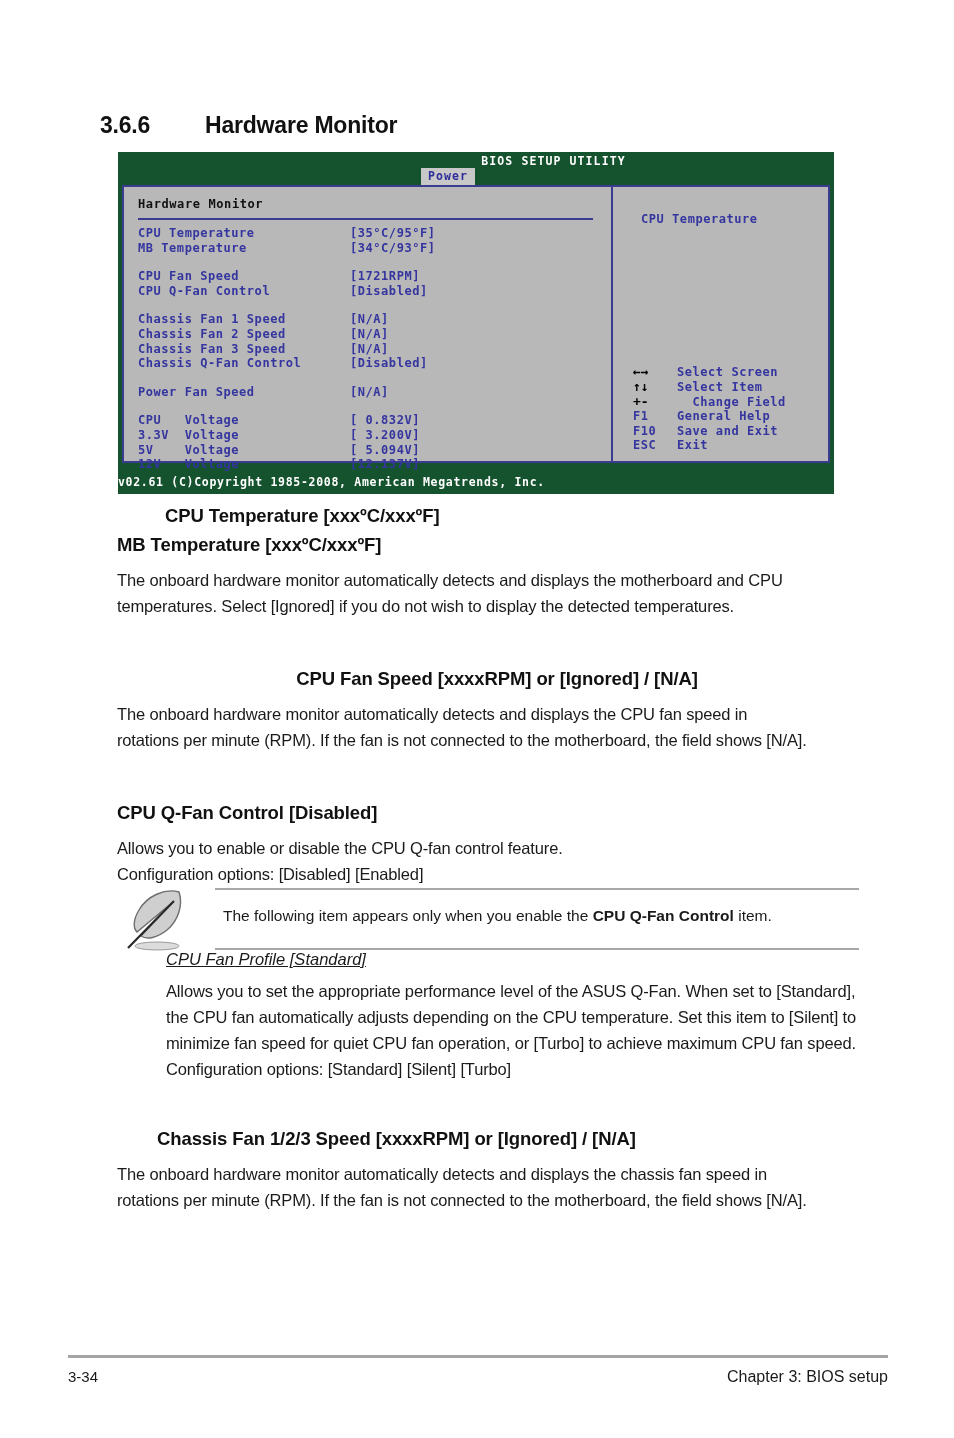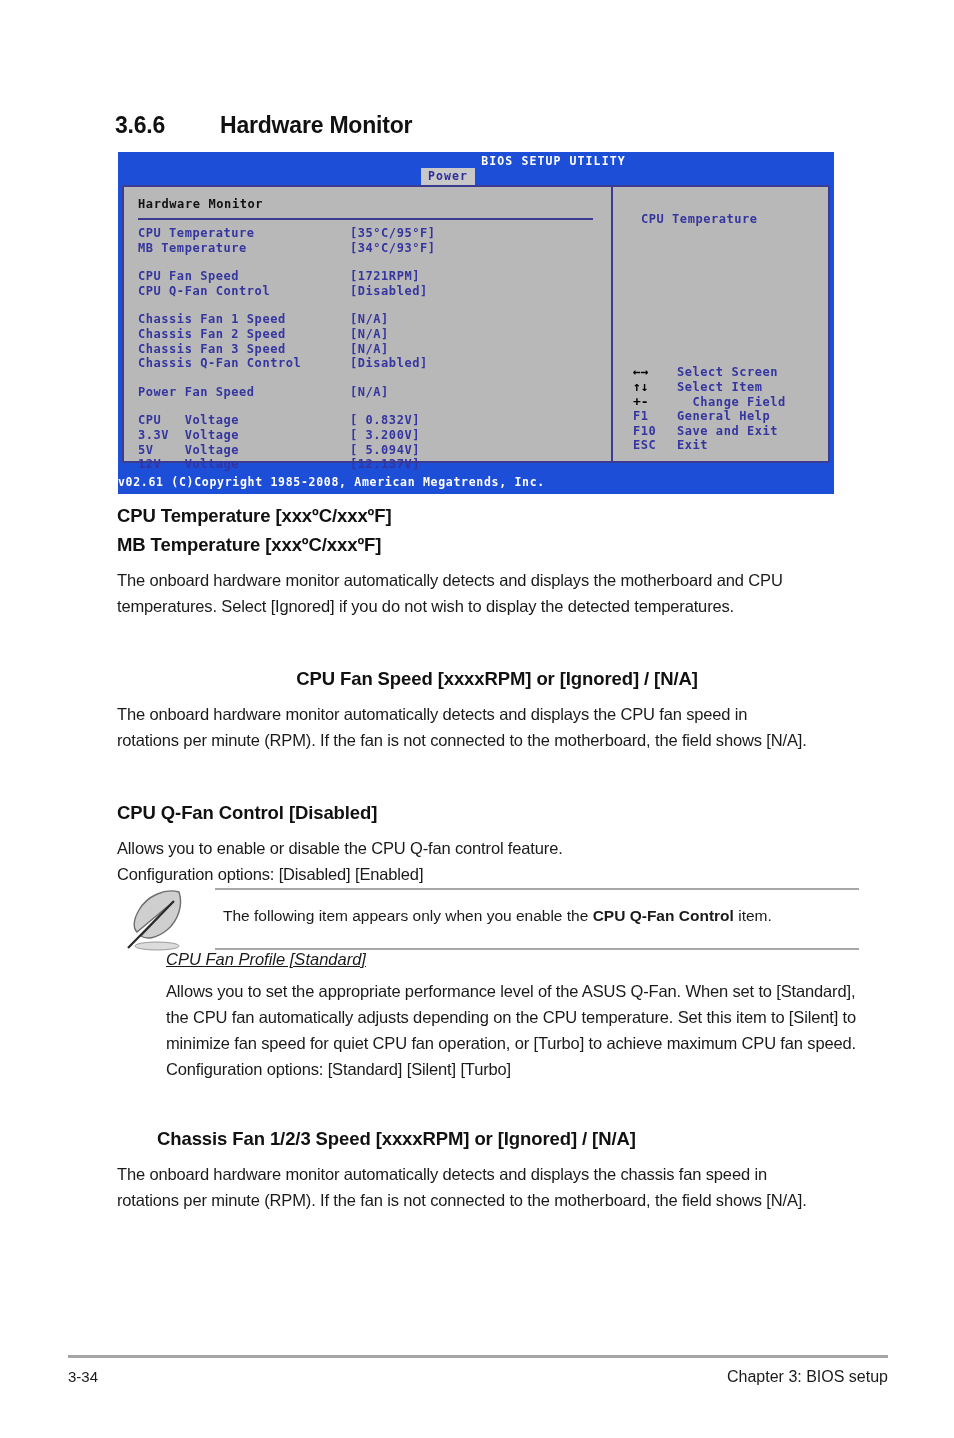--- a/index.html
+++ b/index.html
@@ -12,38 +12,38 @@
     height: 1438px;
     position: relative;
     font-family: "Liberation Sans", sans-serif;
     color: #1a1a1a;
     overflow: hidden;
   }
 
   
   .section-head {
     position: absolute;
-    left: 115px;
+    left: 100px;
     top: 112px;
     width: 760px;
     font-size: 23px;
     font-weight: bold;
     letter-spacing: -0.2px;
     color: #111111;
   }
   .section-head .num { display: inline-block; width: 105px; }
 
   
   .bios {
     position: absolute;
     left: 118px;
     top: 152px;
     width: 716px;
     height: 342px;
-    background: #1d4ed8;
+    background: #14532d;
     font-family: "DejaVu Sans Mono", "Liberation Mono", monospace;
     box-sizing: border-box;
   }
   .bios-title {
     position: absolute;
     left: 0; top: 2px;
     width: 100%;
     text-align: center;
     color: #ffffff;
     font-size: 11.5px;
@@ -375,21 +375,21 @@
           <span>Exit</span>
         </div>
       </div>
     </div>
 
   </div>
 
   <div class="bios-foot">v02.61 (C)Copyright 1985-2008, American Megatrends, Inc.</div>
 </div>
 
-<div class="h3" style="top:505px;">CPU Temperature [xxxºC/xxxºF]</div>
+<div class="h3" style="top:505px;margin-left:48px;">CPU Temperature [xxxºC/xxxºF]</div>
 <div class="h3" style="top:534px;">MB Temperature [xxxºC/xxxºF]</div>
 <div class="p" style="top:567px;">The onboard hardware monitor automatically detects and displays the motherboard and CPU temperatures. Select [Ignored] if you do not wish to display the detected temperatures.</div>
 
 <div class="h3" style="top:668px;text-align:center;">CPU Fan Speed [xxxxRPM] or [Ignored] / [N/A]</div>
 <div class="p" style="top:701px; width:690px;">The onboard hardware monitor automatically detects and displays the CPU fan speed in rotations per minute (RPM). If the fan is not connected to the motherboard, the field shows [N/A].</div>
 
 <div class="h3" style="top:802px;">CPU Q-Fan Control [Disabled]</div>
 <div class="p" style="top:835px; white-space:pre-line;">Allows you to enable or disable the CPU Q-fan control feature.
 Configuration options: [Disabled] [Enabled]</div>
 

